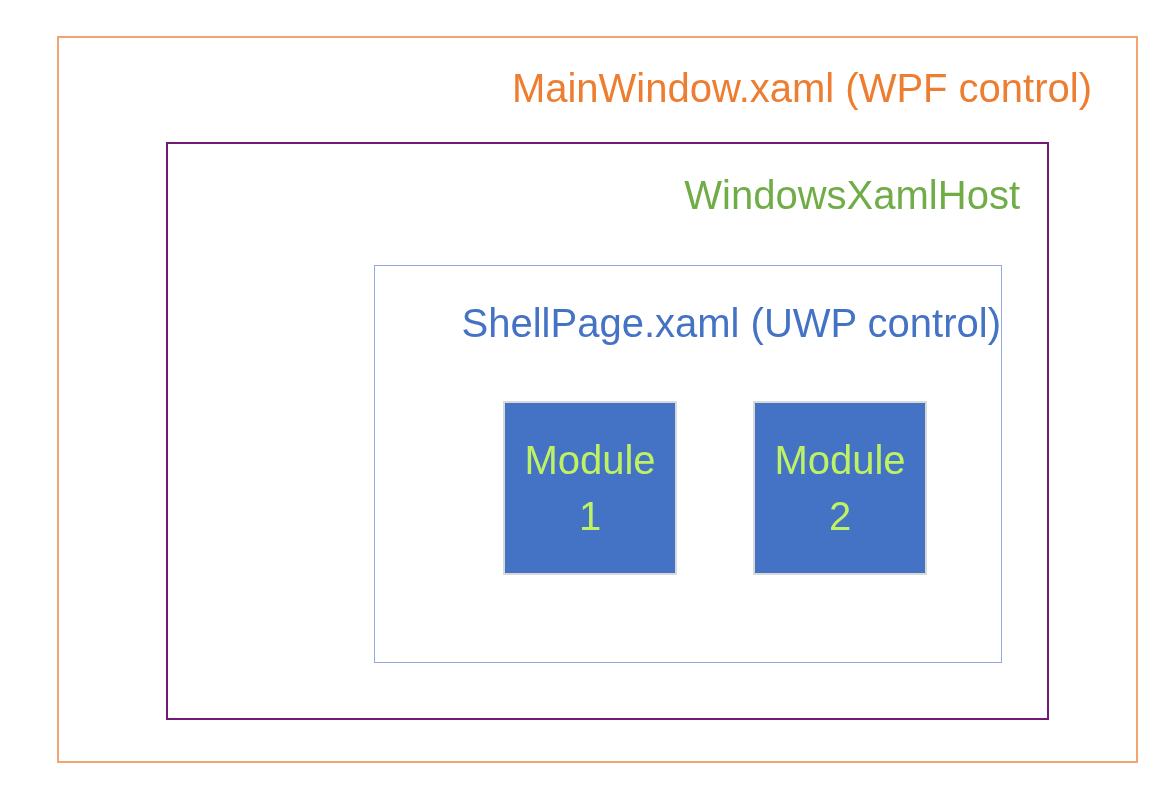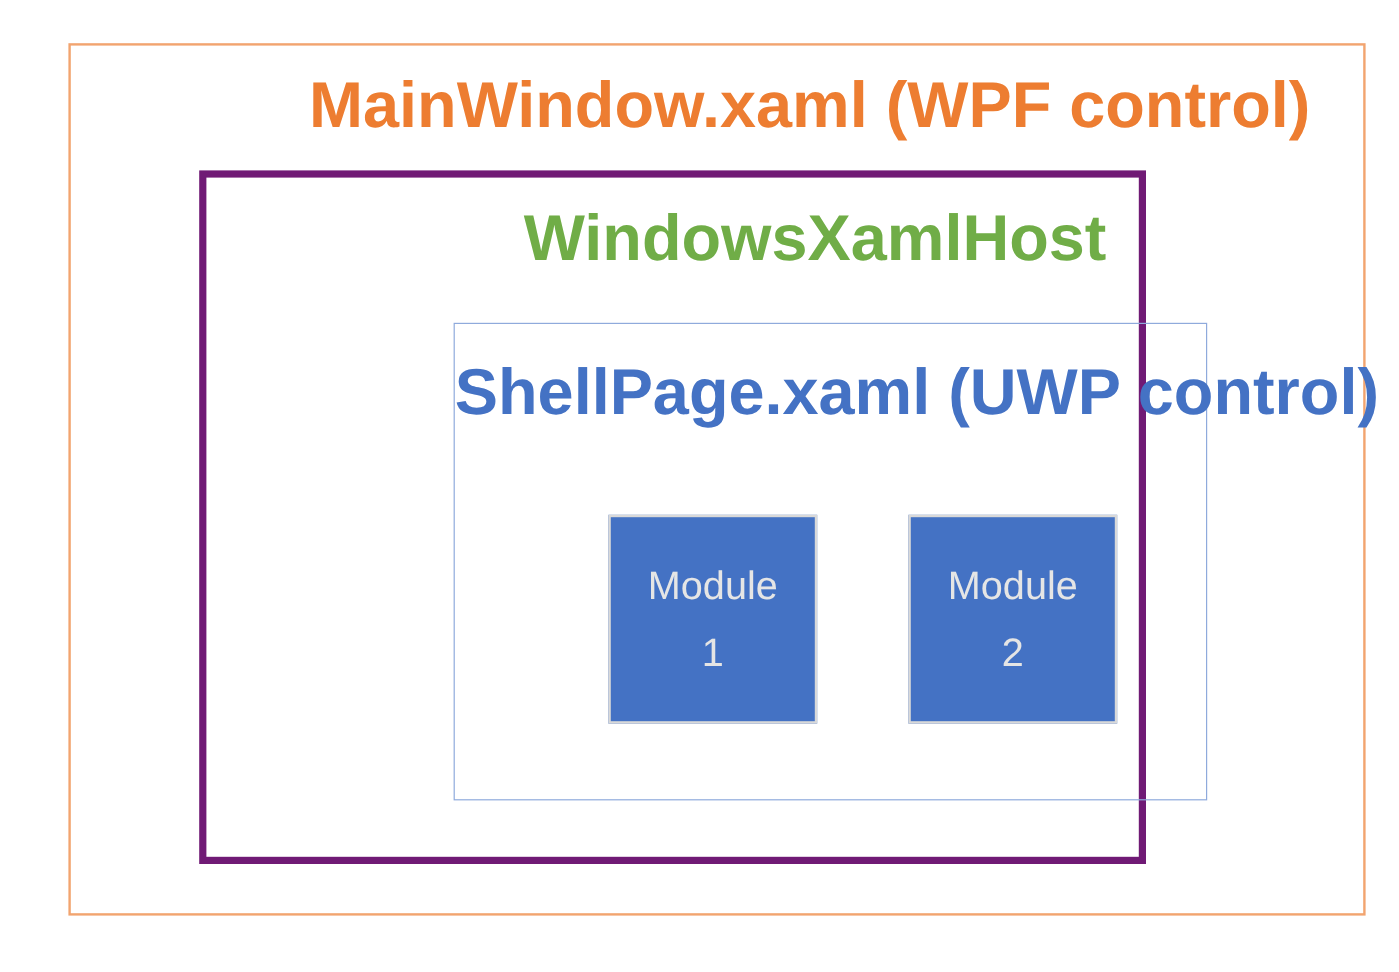--- a/index.html
+++ b/index.html
@@ -23,69 +23,69 @@
   .outer-box {
     left: 57px;
     top: 36px;
     width: 1081px;
     height: 727px;
     border: 2px solid #f2a46f;
   }
   .host-box {
     left: 107px;  
     top: 104px;   
-    width: 789px;
+    width: 883px;
     height: 578px;
-    border: 6px solid #701a75;
+    border: 2px solid #701a75;
   }
   .shell-box {
     left: 206px;  
     top: 121px;   
     width: 628px;
     height: 398px;
     border: 1.5px solid #8faadc;
   }
   .diagram-label {
     position: absolute;
     white-space: nowrap;
-    font-size: 54px;
+    font-size: 40px;
     line-height: 48px;
-    font-weight: 700;
+    font-weight: 400;
   }
   .outer-label {
     right: 44px;
     top: 26px;
     color: #ed7d31;
   }
   .host-label {
     right: 27px;
     top: 27px;
     color: #70ad47;
   }
   .shell-label {
     left: 0;
     right: 0;
     top: 33px;
     text-align: right;
     color: #4472c4;
   }
   .module {
     position: absolute;
-    top: 159px;   
+    top: 135px;   
     width: 174px;
     height: 174px;
     box-sizing: border-box;
     background: #4472c4;
     border: 2px solid #d9d9d9;
-    color: #e5e5e5;
+    color: #bef264;
     display: flex;
     flex-direction: column;
     align-items: center;
     justify-content: center;
-    font-size: 33px;
+    font-size: 40px;
     line-height: 56px;
     text-align: center;
   }
   .module-1 { left: 128px; }  
   .module-2 { left: 378px; }  
 </style>
 </head>
 <body>
 
 <div class="canvas">

